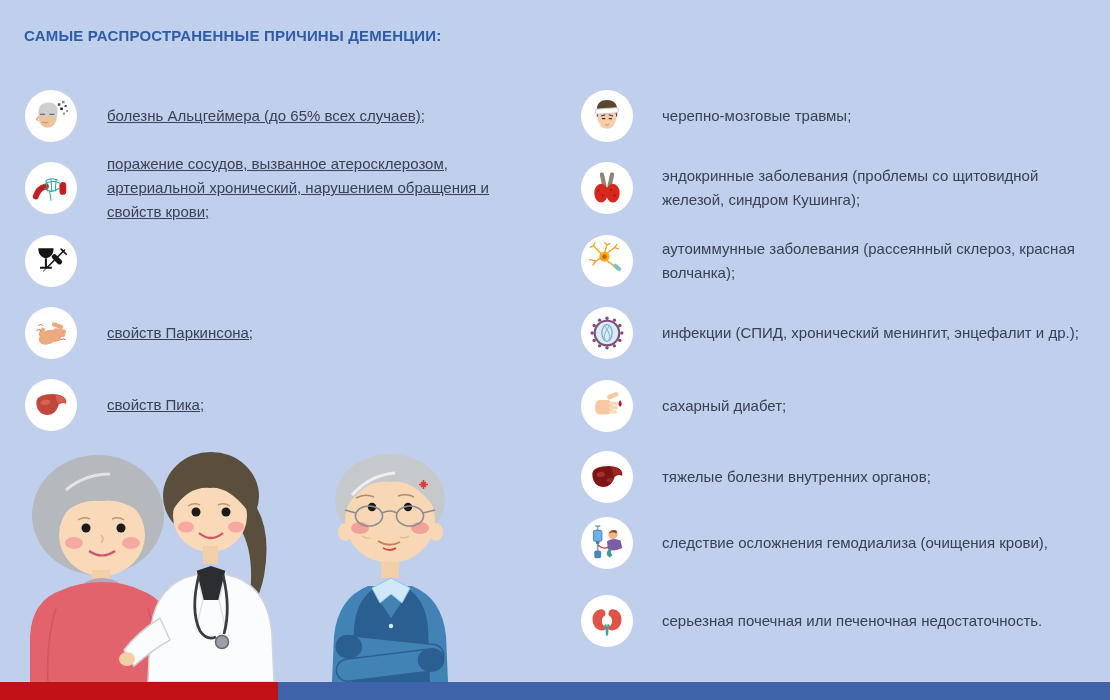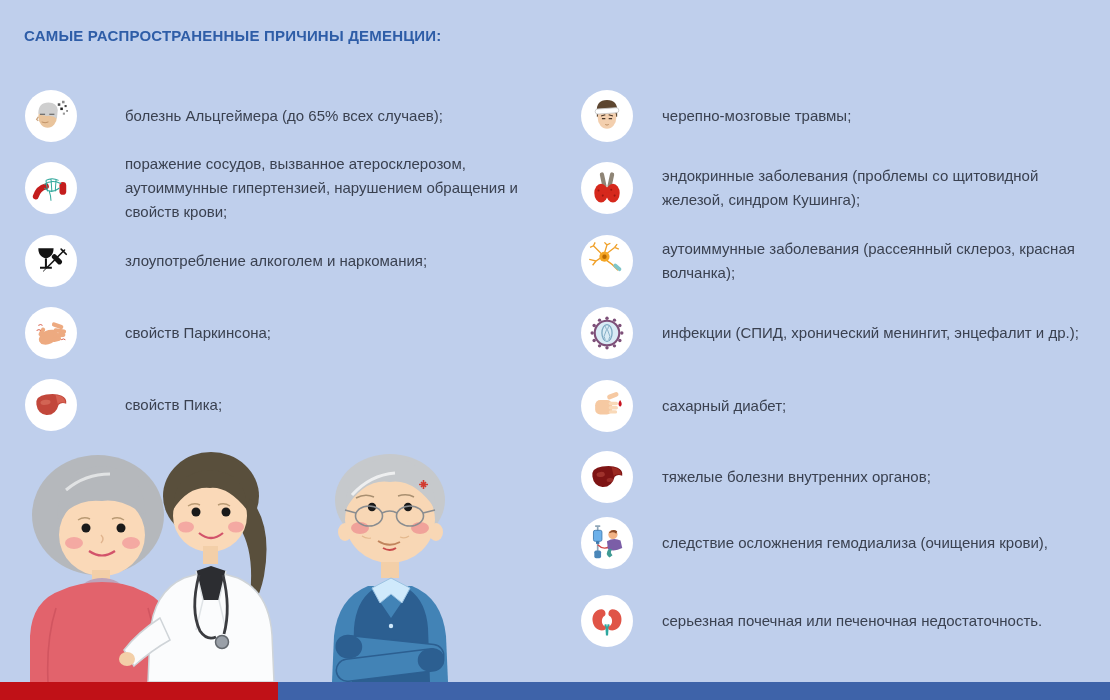--- a/index.html
+++ b/index.html
@@ -5,21 +5,21 @@
   html,body{margin:0;padding:0;}
   .stage{position:relative;width:1110px;height:700px;background:#bfcfec;overflow:hidden;
          font-family:"Liberation Sans",sans-serif;}
   .title{position:absolute;top:27px;left:0;width:100%;text-align:left;
          font-size:15px;font-weight:bold;color:#2e5da7;letter-spacing:.2px;padding-left:24px;}
   .row{position:absolute;display:flex;align-items:center;height:52px;}
   .circle{width:52px;height:52px;border-radius:50%;background:#ffffff;flex-shrink:0;
           display:flex;align-items:center;justify-content:center;}
   .circle svg{width:44px;height:44px;}
   .item-text{font-size:15px;line-height:24px;color:#3a4150;white-space:pre-line;}
-  .col-left .item-text{margin-left:48px;width:420px;}
+  .col-left .item-text{margin-left:30px;width:420px;text-decoration:underline;}
   .col-right .item-text{margin-left:29px;width:450px;}
   .figures{position:absolute;left:0;top:440px;width:470px;height:242px;}
   .bar{position:absolute;bottom:0;height:18px;}
   .bar-red{left:0;width:278px;background:#c01117;}
   .bar-blue{left:278px;width:832px;background:#3e63a9;}
 </style>
 </head>
 <body>
 
 <div class="stage">
@@ -49,38 +49,37 @@
 
   <div class="row col-left" style="left:25px;top:162px">
     <div class="circle">
       <svg viewBox="0 0 52 52">
         <path d="M8 36 Q11 26 20 24" stroke="#c41d1d" stroke-width="7" fill="none" stroke-linecap="round"></path>
         <rect x="36" y="19" width="8" height="15" rx="4" fill="#c41d1d"></rect>
         <path d="M20 17 Q27 13 35 17 M18 22 Q27 15 38 21 M20 17 L22 30 M26 15 L27 30 M32 16 L31 30 M18 26 Q26 34 36 26 M24 30 Q26 36 26 41" stroke="#2fa79b" stroke-width="1.2" fill="none"></path>
       </svg>
     </div>
     <div class="item-text">поражение сосудов, вызванное атеросклерозом,
-аутоиммунные гипертензией, нарушением обращения и
+артериальной хронический, нарушением обращения и
 свойств крови;</div>
   </div>
 
   <div class="row col-left" style="left:25px;top:235px">
     <div class="circle">
       <svg viewBox="0 0 52 52">
         <path d="M11 11 H29 Q29 21 20 23 Q11 21 11 11 Z" fill="#141414"></path>
         <path d="M20 23 V33 M13 34 H27" stroke="#141414" stroke-width="2.4"></path>
         <g stroke="#141414" stroke-linecap="round">
           <path d="M42 13 L22 33" stroke-width="1.8"></path>
           <path d="M38 12 L44 18" stroke-width="2"></path>
           <path d="M22 33 L17 38" stroke-width="1.1"></path>
           <path d="M30 21 L36 27" stroke-width="6"></path>
         </g>
       </svg>
     </div>
-    <div class="item-text">злоупотребление алкоголем и наркомания;</div>
   </div>
 
   <div class="row col-left" style="left:25px;top:307px">
     <div class="circle">
       <svg viewBox="0 0 52 52">
         <g fill="#edaa80">
           <ellipse cx="23" cy="31" rx="12" ry="8" transform="rotate(-25 23 31)"></ellipse>
           <rect x="27" y="15" width="14" height="5" rx="2.5" transform="rotate(20 34 17)"></rect>
           <rect x="29" y="21" width="15" height="5" rx="2.5" transform="rotate(8 36 23)"></rect>
           <rect x="29" y="26" width="14" height="5" rx="2.5" transform="rotate(-4 36 28)"></rect>

